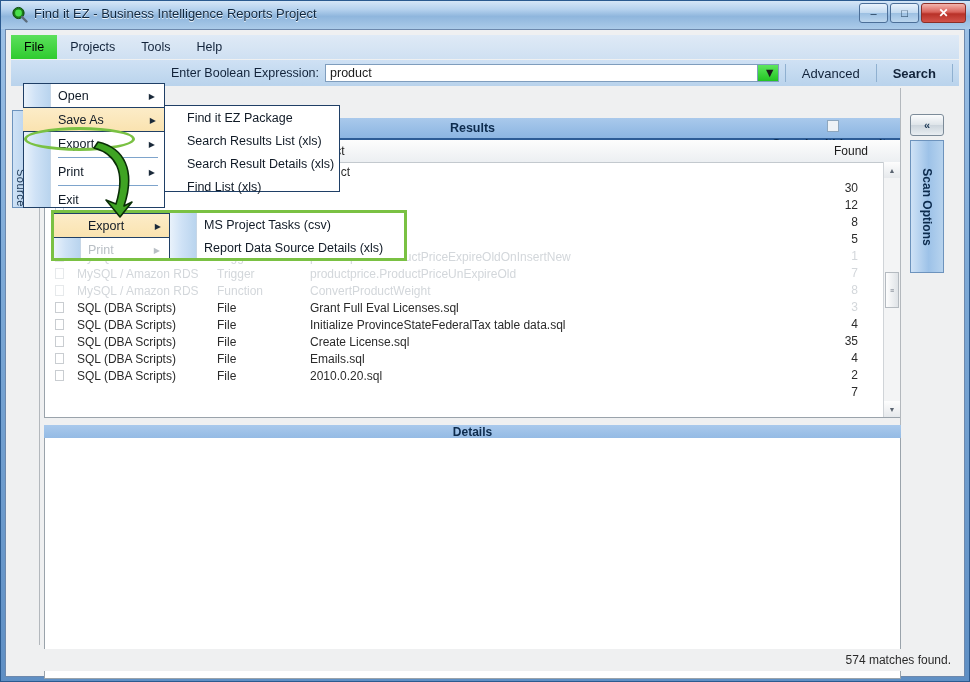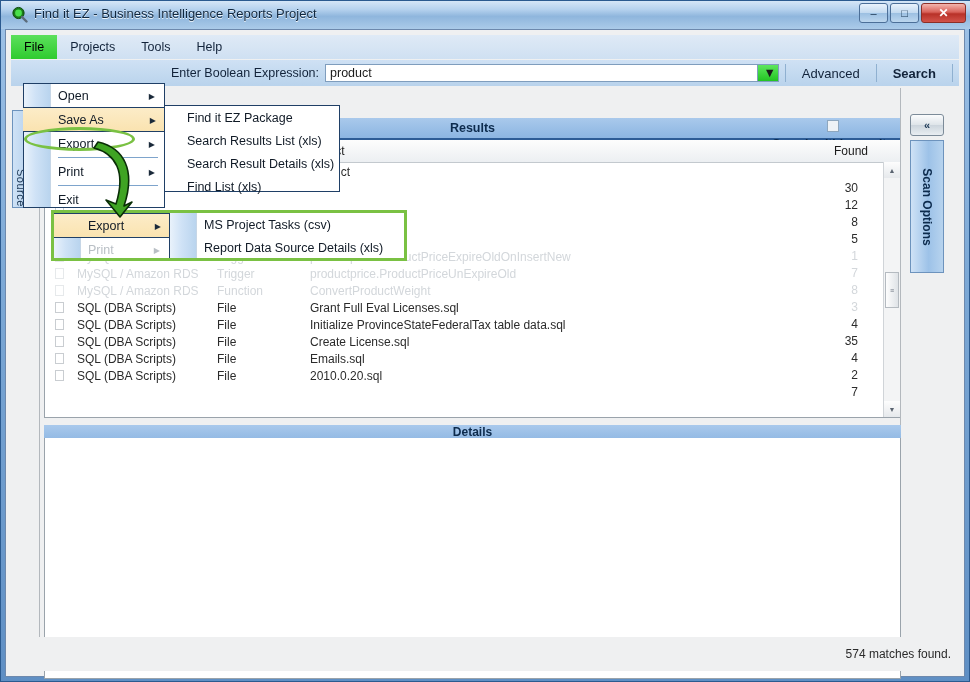--- a/index.html
+++ b/index.html
@@ -198,21 +198,21 @@
     border-bottom:2px solid #2d5c96;
     display:flex;align-items:flex-start;justify-content:center;
   }
   .details-hdr-title{font-size:12px;font-weight:bold;color:#0d2b4d;}
   .details-body{
     position:absolute;left:38px;top:408px;right:63px;height:241px;
     background:#fff;border:1px solid #9aa3ab;border-top:none;box-sizing:border-box;
   }
   
   .statusbar{
-    position:absolute;left:5px;right:5px;bottom:5px;height:34px;
+    position:absolute;left:5px;right:5px;bottom:5px;height:22px;
     background:#eff0f1;display:flex;align-items:center;justify-content:flex-end;
   }
   .status-text{font-size:12px;color:#2b2b2b;padding-right:8px;}
 
   
   .menu-pop{
     position:absolute;background:#fff;border:1px solid #1f3f66;
     box-sizing:border-box;z-index:40;
   }
   .menu-pop .gutter{

